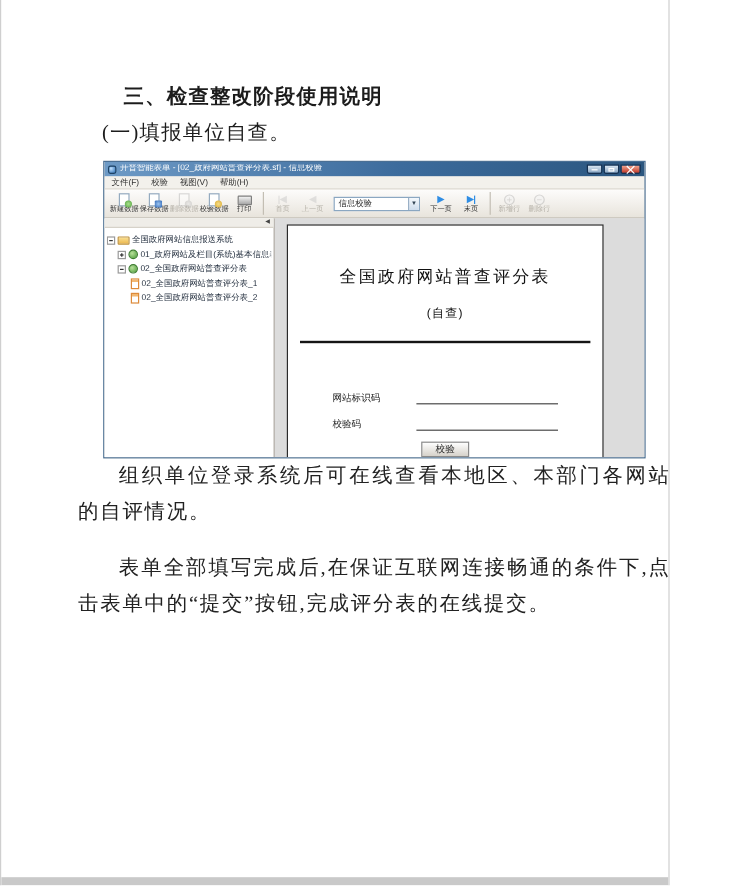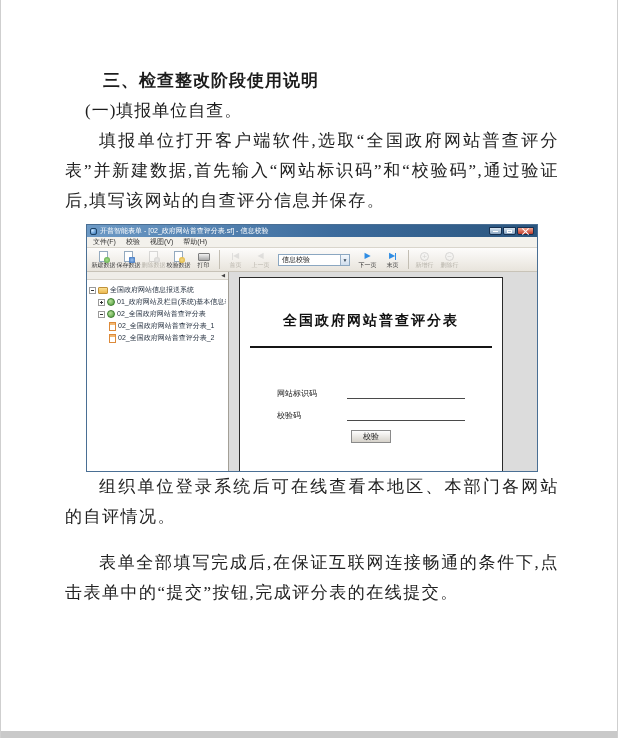--- a/index.html
+++ b/index.html
@@ -1,18 +1,18 @@
 <!DOCTYPE html>
 <html><head>
 <meta charset="utf-8">
 <style>
   * { box-sizing: border-box; margin: 0; padding: 0; }
   html,body { background:#ffffff; }
   .sheet {
-    position: relative; width: 618px; height: 738px; background: #fff;
+    position: relative; width: 558px; height: 738px; background: #fff;
     border-left: 1px solid #cfcfcf; border-right: 1px solid #cfcfcf;
     overflow: hidden; font-family: "Liberation Serif", serif; color: #1c1c1c;
   }
   .bottom-strip { position:absolute; left:0; right:0; bottom:0; height:7px; background:#c9c9c9; }
 
   .content { position:absolute; top:66px; left:64px; width:494px; }
   .h-main {
     font-family:"Liberation Sans", sans-serif; font-weight:bold; font-size:17px;
     line-height:30px; text-indent:38px; letter-spacing:1px;
   }
@@ -93,41 +93,40 @@
     border-radius:1px; flex:none; }
   .inode { width:8px; height:8px; border-radius:50%; background:radial-gradient(circle at 35% 35%, #b8e09a, #4c9c3a);
     border:1px solid #3c7c2e; flex:none; }
   .ileaf { width:7px; height:9px; background:#fff; border:1px solid #dd8a3a;
     box-shadow:inset 0 2px 0 #f2b872; flex:none; }
 
   .workspace { flex:1; position:relative; overflow:hidden; background:#dcdcdc; }
   .formpage { position:absolute; left:10px; top:5px; width:264px; height:230px;
     background:#fff; border:1px solid #2a2a2a; }
   .fp-title { margin-top:34px; text-align:center; font-family:"Liberation Serif", serif;
-    font-weight:bold; font-size:14px; letter-spacing:2px; color:#111; }
+    font-weight:normal; font-size:14px; letter-spacing:2px; color:#111; }
   .fp-sub { margin-top:14px; text-align:center; font-size:10px; letter-spacing:1px; color:#111; }
   .fp-rule { margin:16px 10px 0; height:2px; background:#151515; }
   .fp-fields { margin-top:34px; }
   .frow { display:flex; align-items:flex-end; justify-content:center; height:17px; margin-top:5px; }
   .flabel { width:70px; padding-right:5px; font-size:8px; color:#222; line-height:11px; }
   .fline { width:118px; height:11px; border-bottom:1px solid #4a4a4a; }
   .fp-btn { display:block; margin:9px auto 0; width:40px; height:13px;
     border:1px solid #8a8a8a; background:linear-gradient(#fefefe,#d6d2ca);
     font-size:8px; line-height:11px; text-align:center; color:#222;
     font-family:"Liberation Sans", sans-serif; }
 </style>
 </head>
 <body>
 
 <div class="sheet">
   <div class="content">
 
     <div class="h-main">三、检查整改阶段使用说明</div>
     <div class="h-sub">(一)填报单位自查。</div>
-    <p class="para">填报单位打开客户端软件,选取“全国政府网站普查评分表”并新建数据,首先输入“网站标识码”和“校验码”,通过验证后,填写该网站的自查评分信息并保存。</p>
 
     <div class="figure">
       <div class="win">
 
         <div class="titlebar">
           <span class="appico"></span>
           <span class="title-text">开普智能表单 - [02_政府网站普查评分表.sf] - 信息校验</span>
           <span class="win-controls">
             <span class="wc">
                 <i></i>
@@ -276,20 +275,21 @@
               <div class="titem ind2">
                 <span class="ileaf"></span>
                 <span class="tlabel">02_全国政府网站普查评分表_2</span>
               </div>
             </div>
           </div>
 
           <div class="workspace">
             <div class="formpage">
               <div class="fp-title">全国政府网站普查评分表</div>
+              <div class="fp-sub">(自查)</div>
               <div class="fp-rule"></div>
               <div class="fp-fields">
                 <div class="frow">
                   <span class="flabel">网站标识码</span>
                   <span class="fline"></span>
                 </div>
                 <div class="frow">
                   <span class="flabel">校验码</span>
                   <span class="fline"></span>
                 </div>

